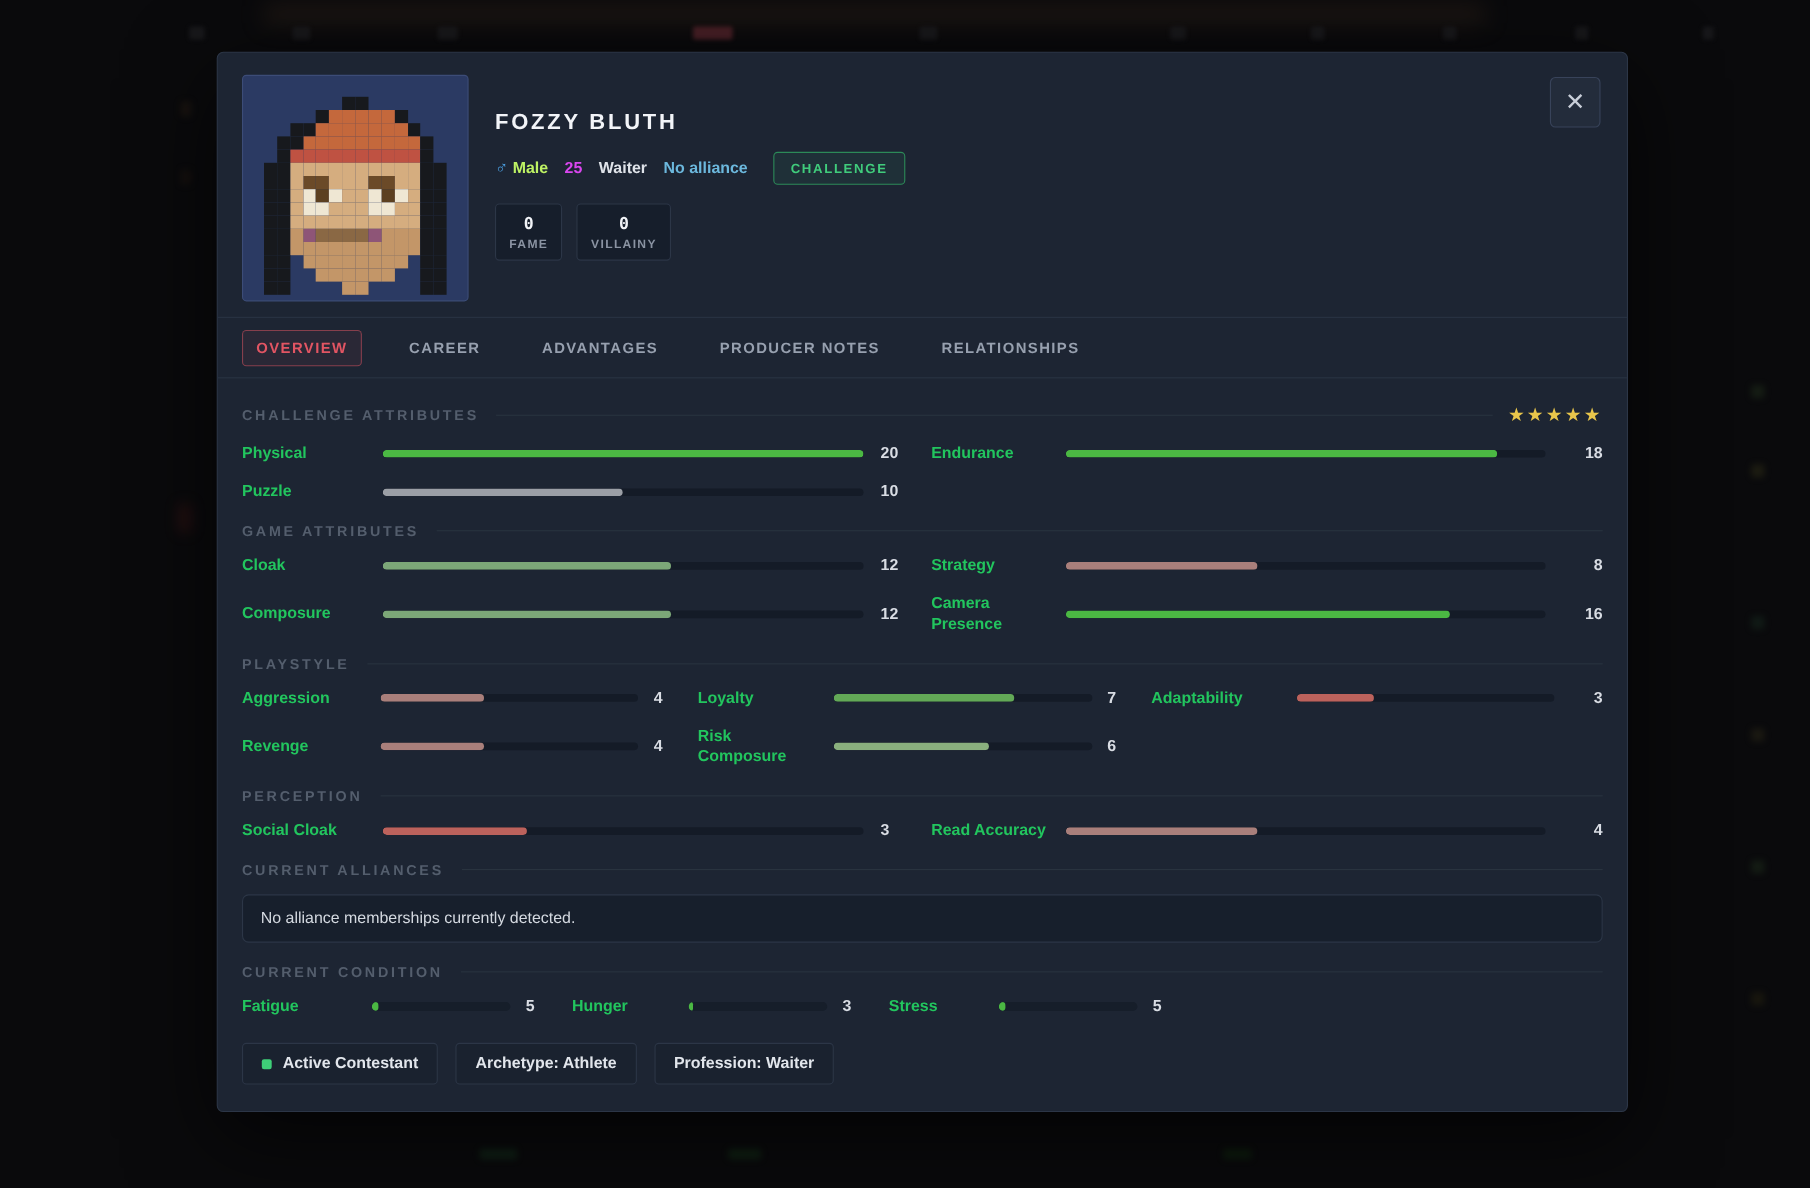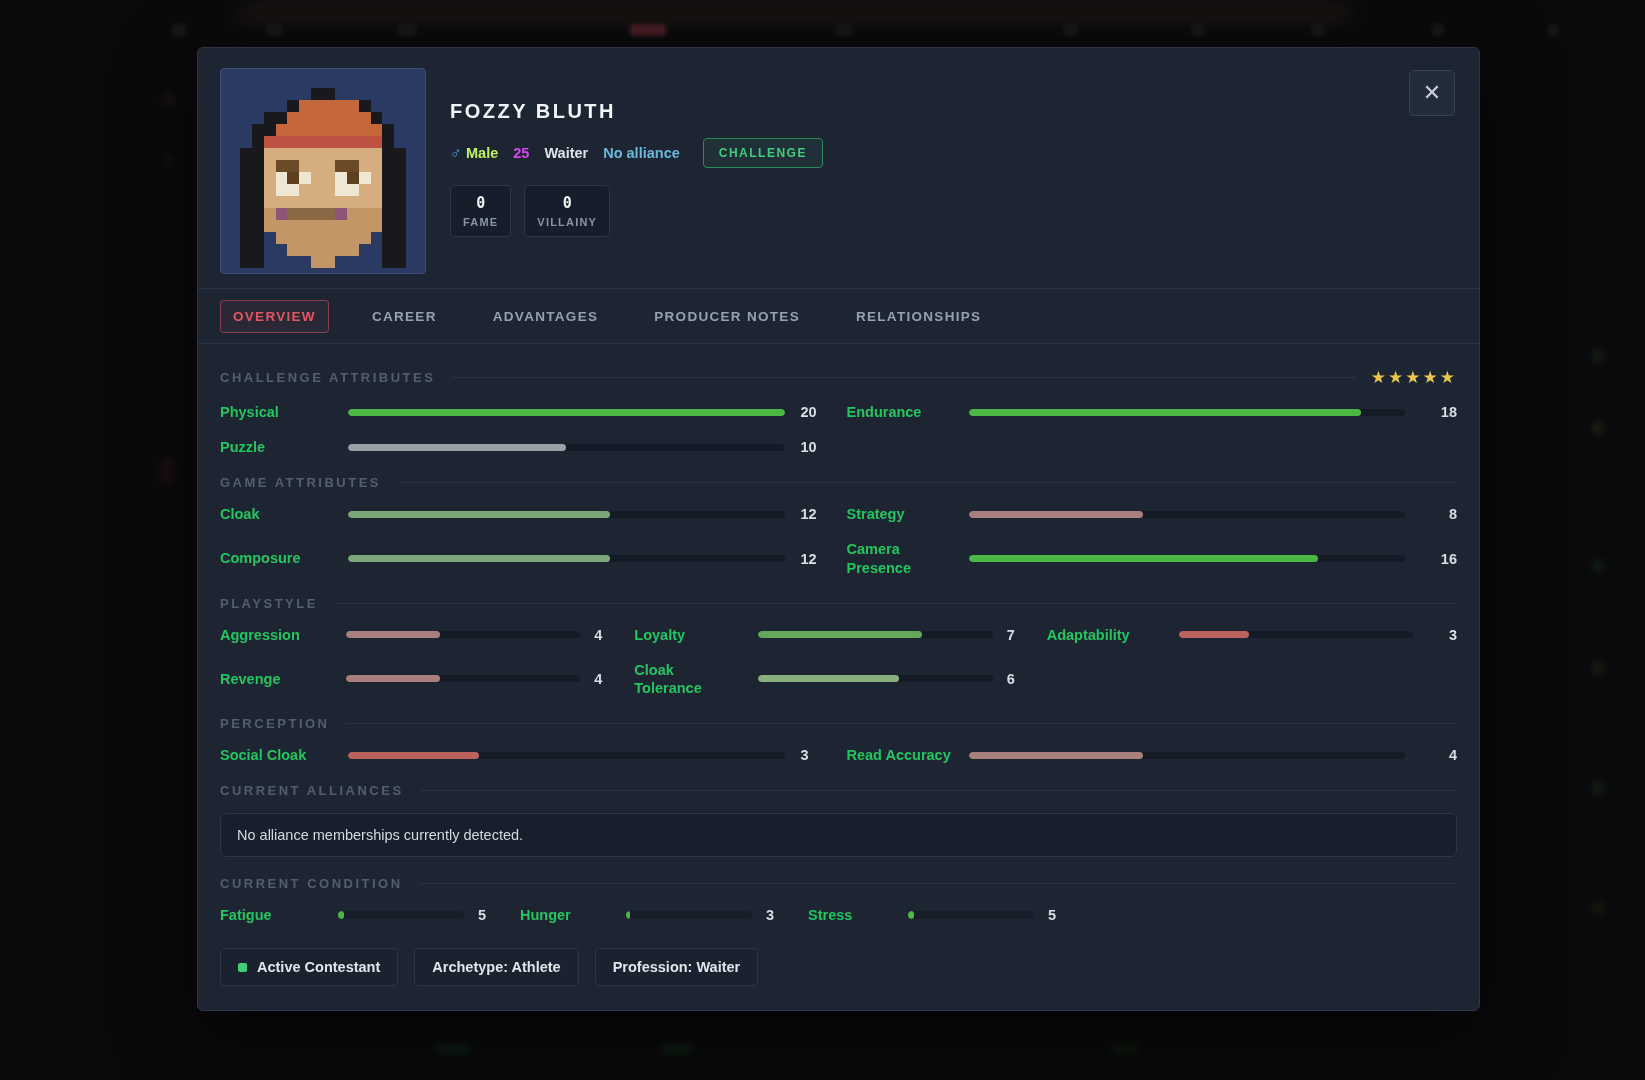--- a/index.html
+++ b/index.html
@@ -547,21 +547,21 @@
             <div class="cell-label">Adaptability</div>
             <div class="bar-track">
               <div class="bar-fill" style="width: 30%; background: rgb(188, 98, 92);"></div>
             </div>
             <div class="cell-value">3</div>
             <div class="cell-label">Revenge</div>
             <div class="bar-track">
               <div class="bar-fill" style="width: 40%; background: rgb(169, 127, 123);"></div>
             </div>
             <div class="cell-value">4</div>
-            <div class="cell-label">Cloak Tolerance</div>
+            <div class="cell-label">Risk Composure</div>
             <div class="bar-track">
               <div class="bar-fill" style="width: 60%; background: rgb(138, 176, 126);"></div>
             </div>
             <div class="cell-value">6</div>
             <div class="cell-empty"></div>
             <div class="cell-empty"></div>
             <div class="cell-empty"></div>
           </div>
         </section>
         <section>

